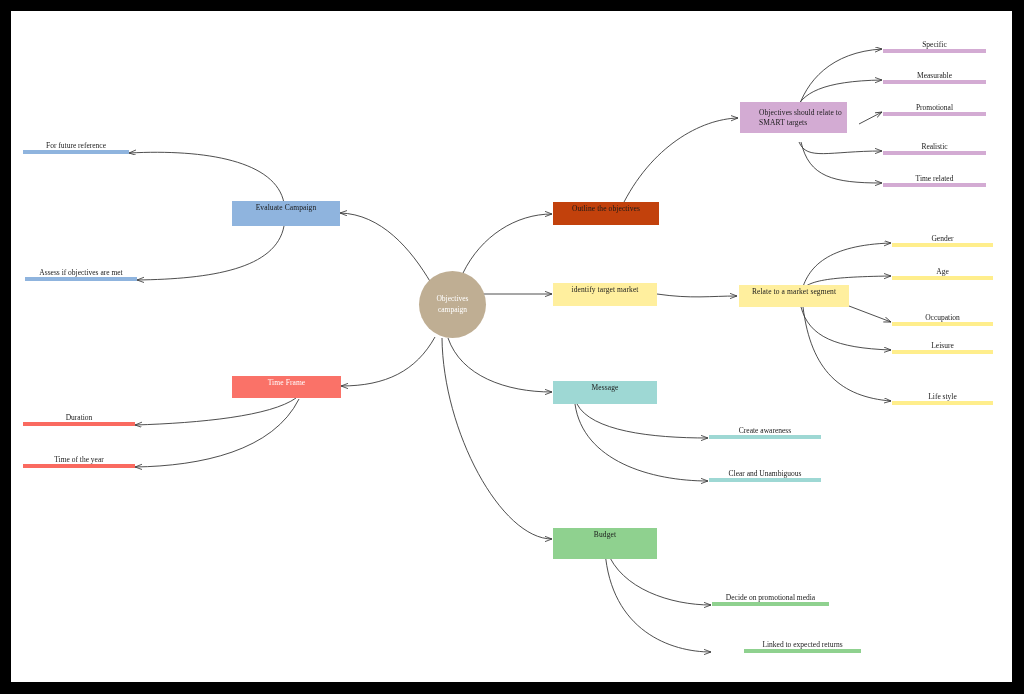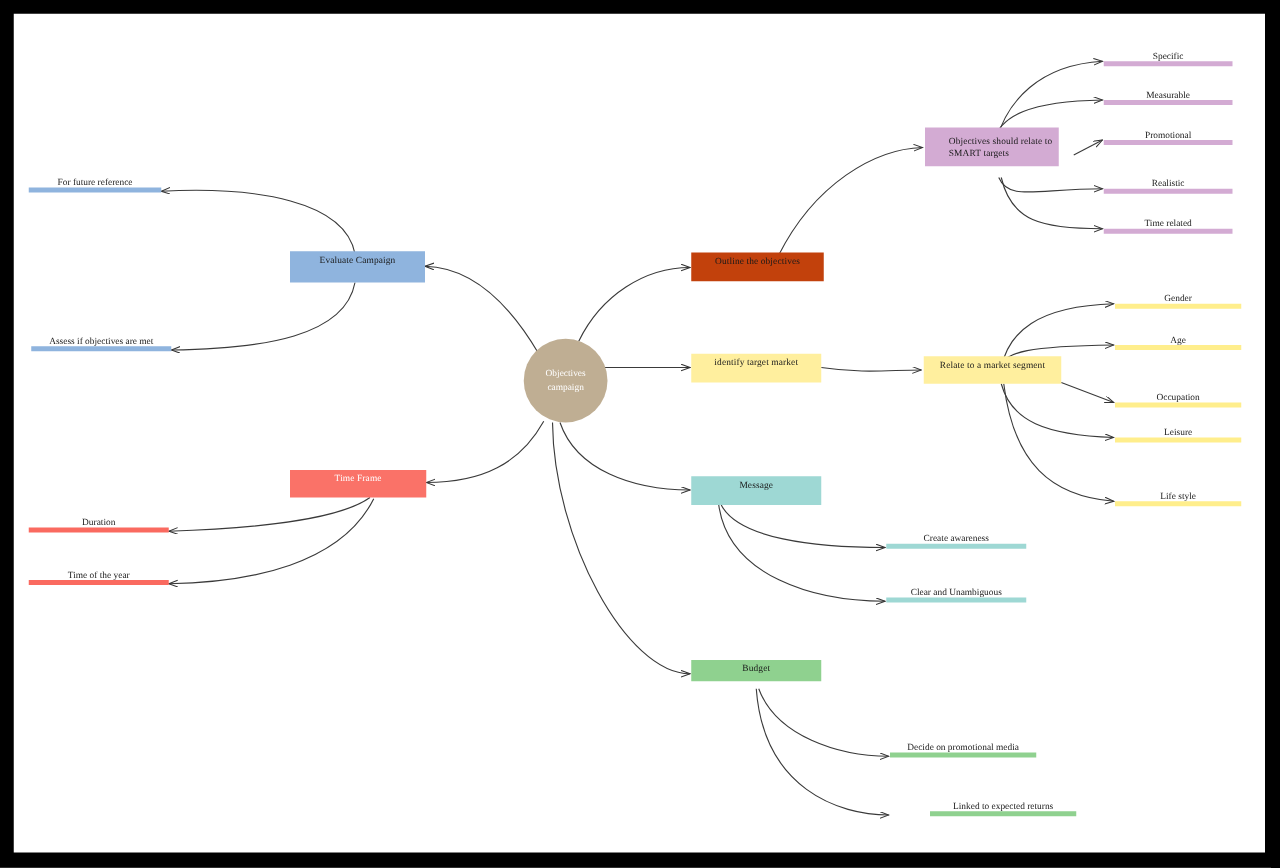--- a/index.html
+++ b/index.html
@@ -246,21 +246,21 @@
 
     <div class="leaf" style="left:698px; top:404px; width:112px; height:24px;">
       <span class="leaf-label">Create awareness</span>
       <span class="leaf-bar" style="background:#9ed8d4;"></span>
     </div>
     <div class="leaf" style="left:698px; top:447px; width:112px; height:24px;">
       <span class="leaf-label">Clear and Unambiguous</span>
       <span class="leaf-bar" style="background:#9ed8d4;"></span>
     </div>
 
-    <div class="node" style="left:542px; top:517px; width:104px; height:17px; background:#8fd18f;">
+    <div class="node" style="left:542px; top:517px; width:104px; height:31px; background:#8fd18f;">
       <span>Budget</span>
     </div>
 
     <div class="leaf" style="left:701px; top:571px; width:117px; height:24px;">
       <span class="leaf-label">Decide on promotional media</span>
       <span class="leaf-bar" style="background:#8fd18f;"></span>
     </div>
     <div class="leaf" style="left:733px; top:618px; width:117px; height:24px;">
       <span class="leaf-label">Linked to expected returns</span>
       <span class="leaf-bar" style="background:#8fd18f;"></span>

